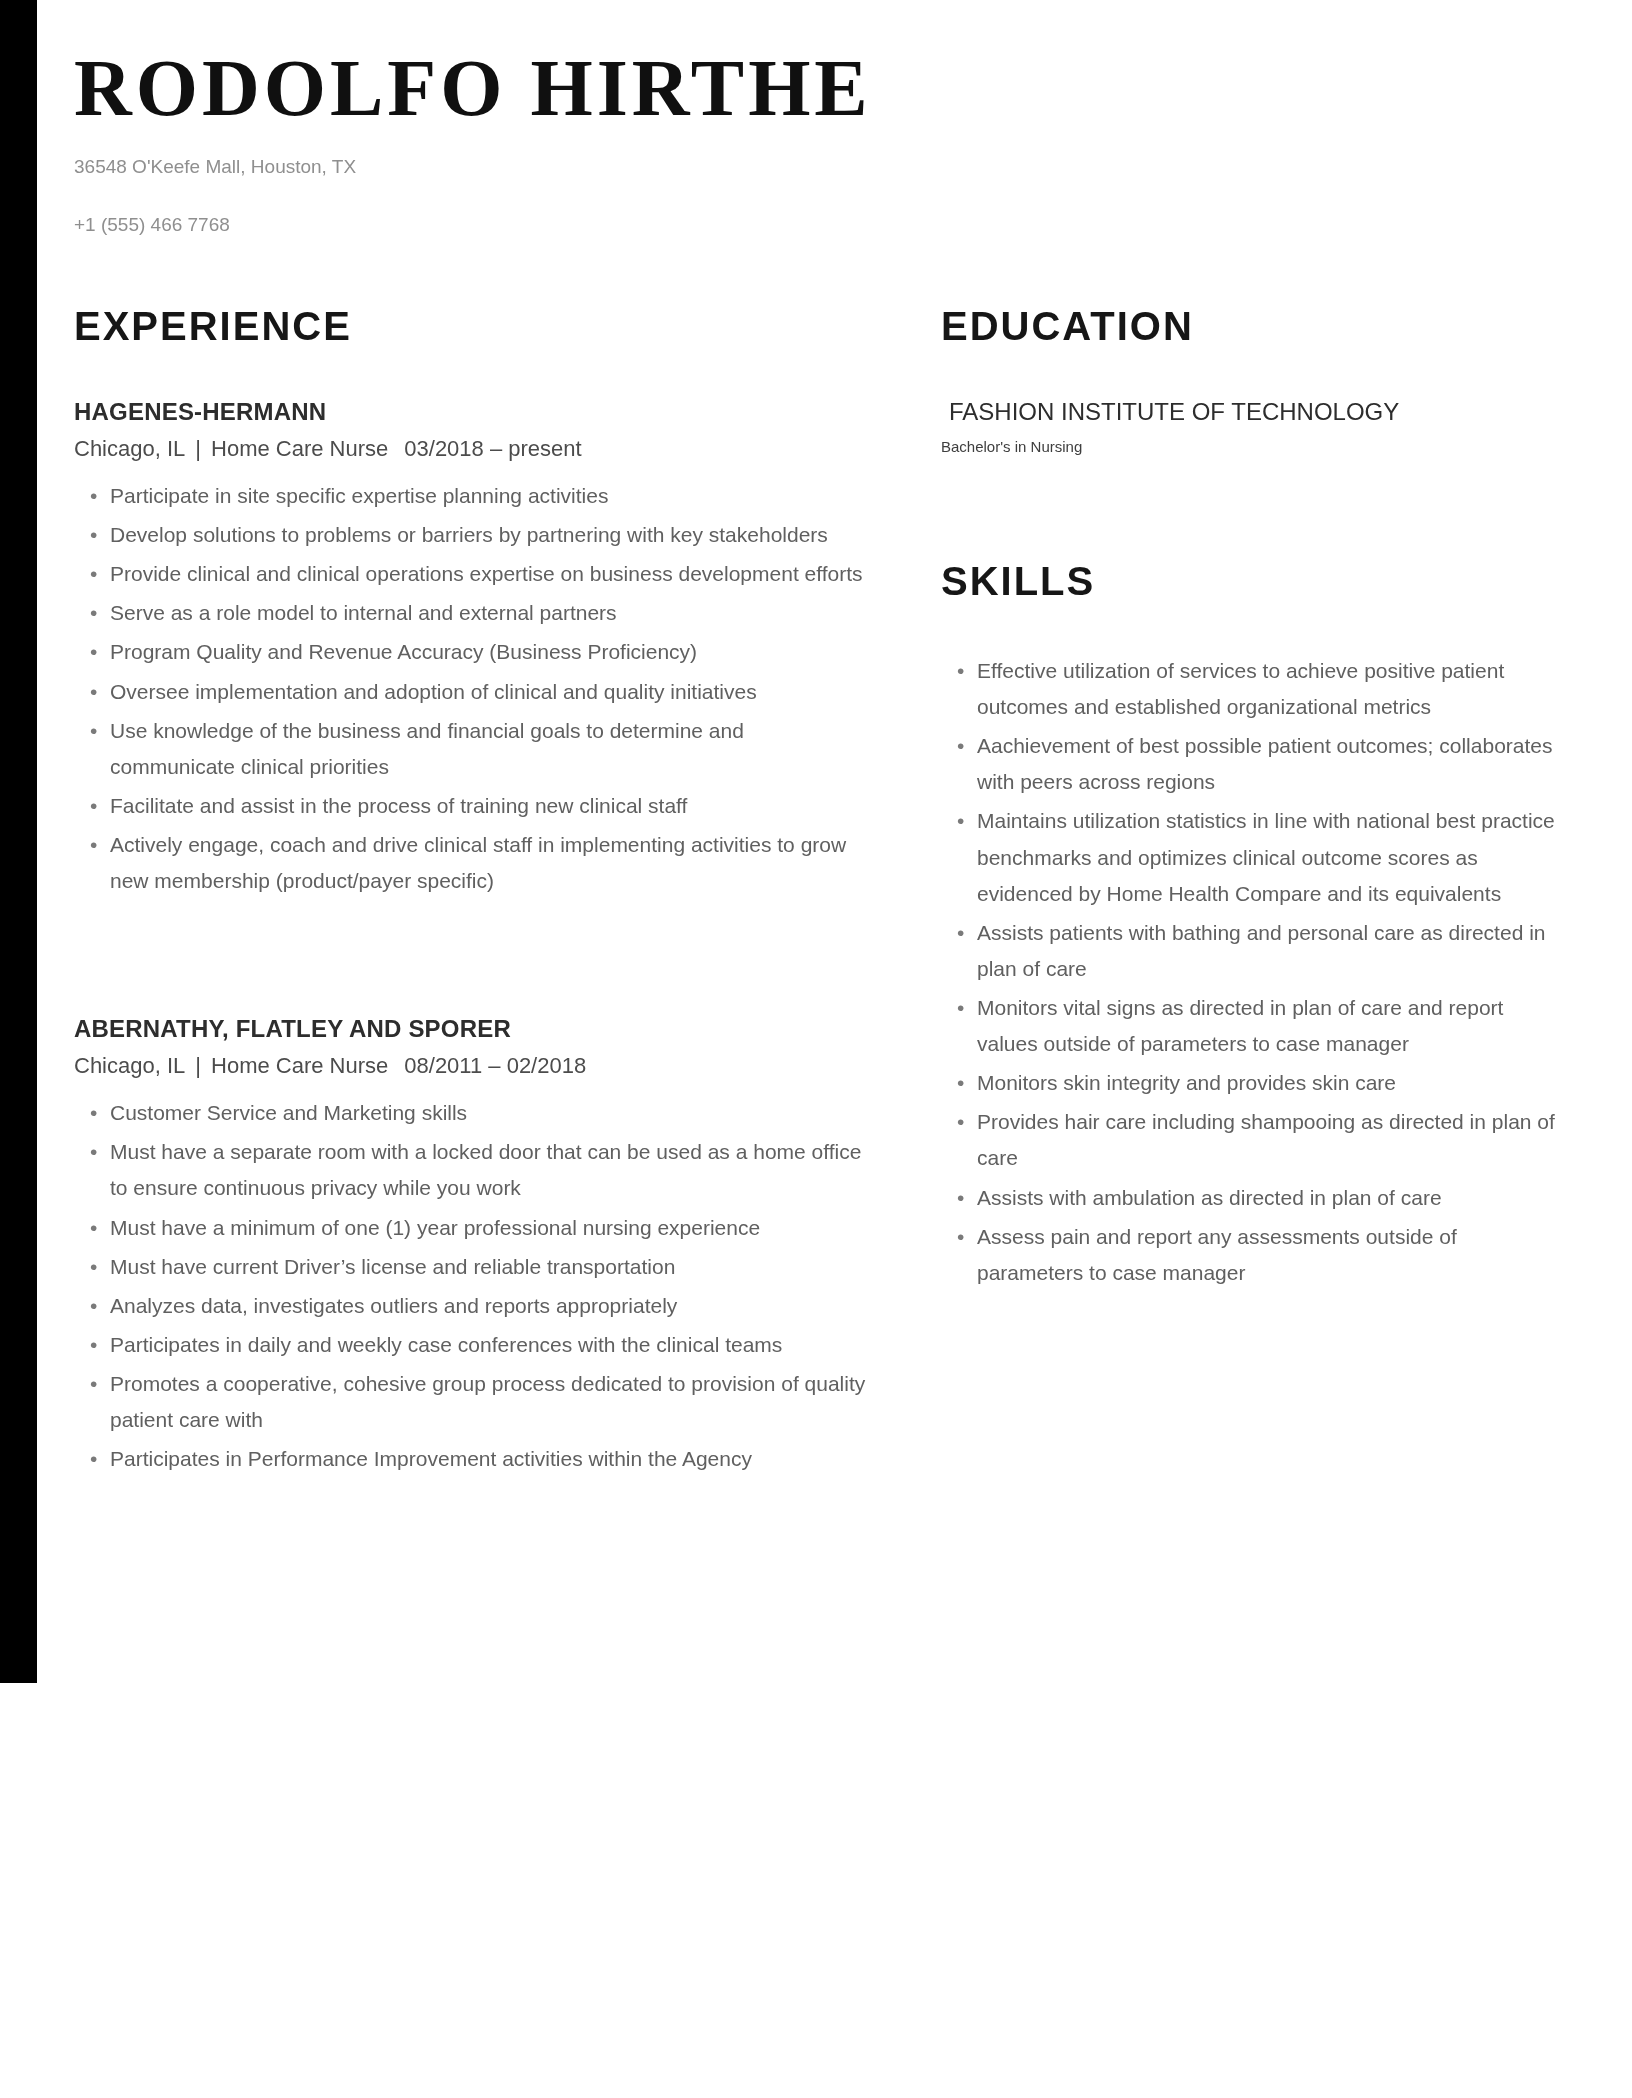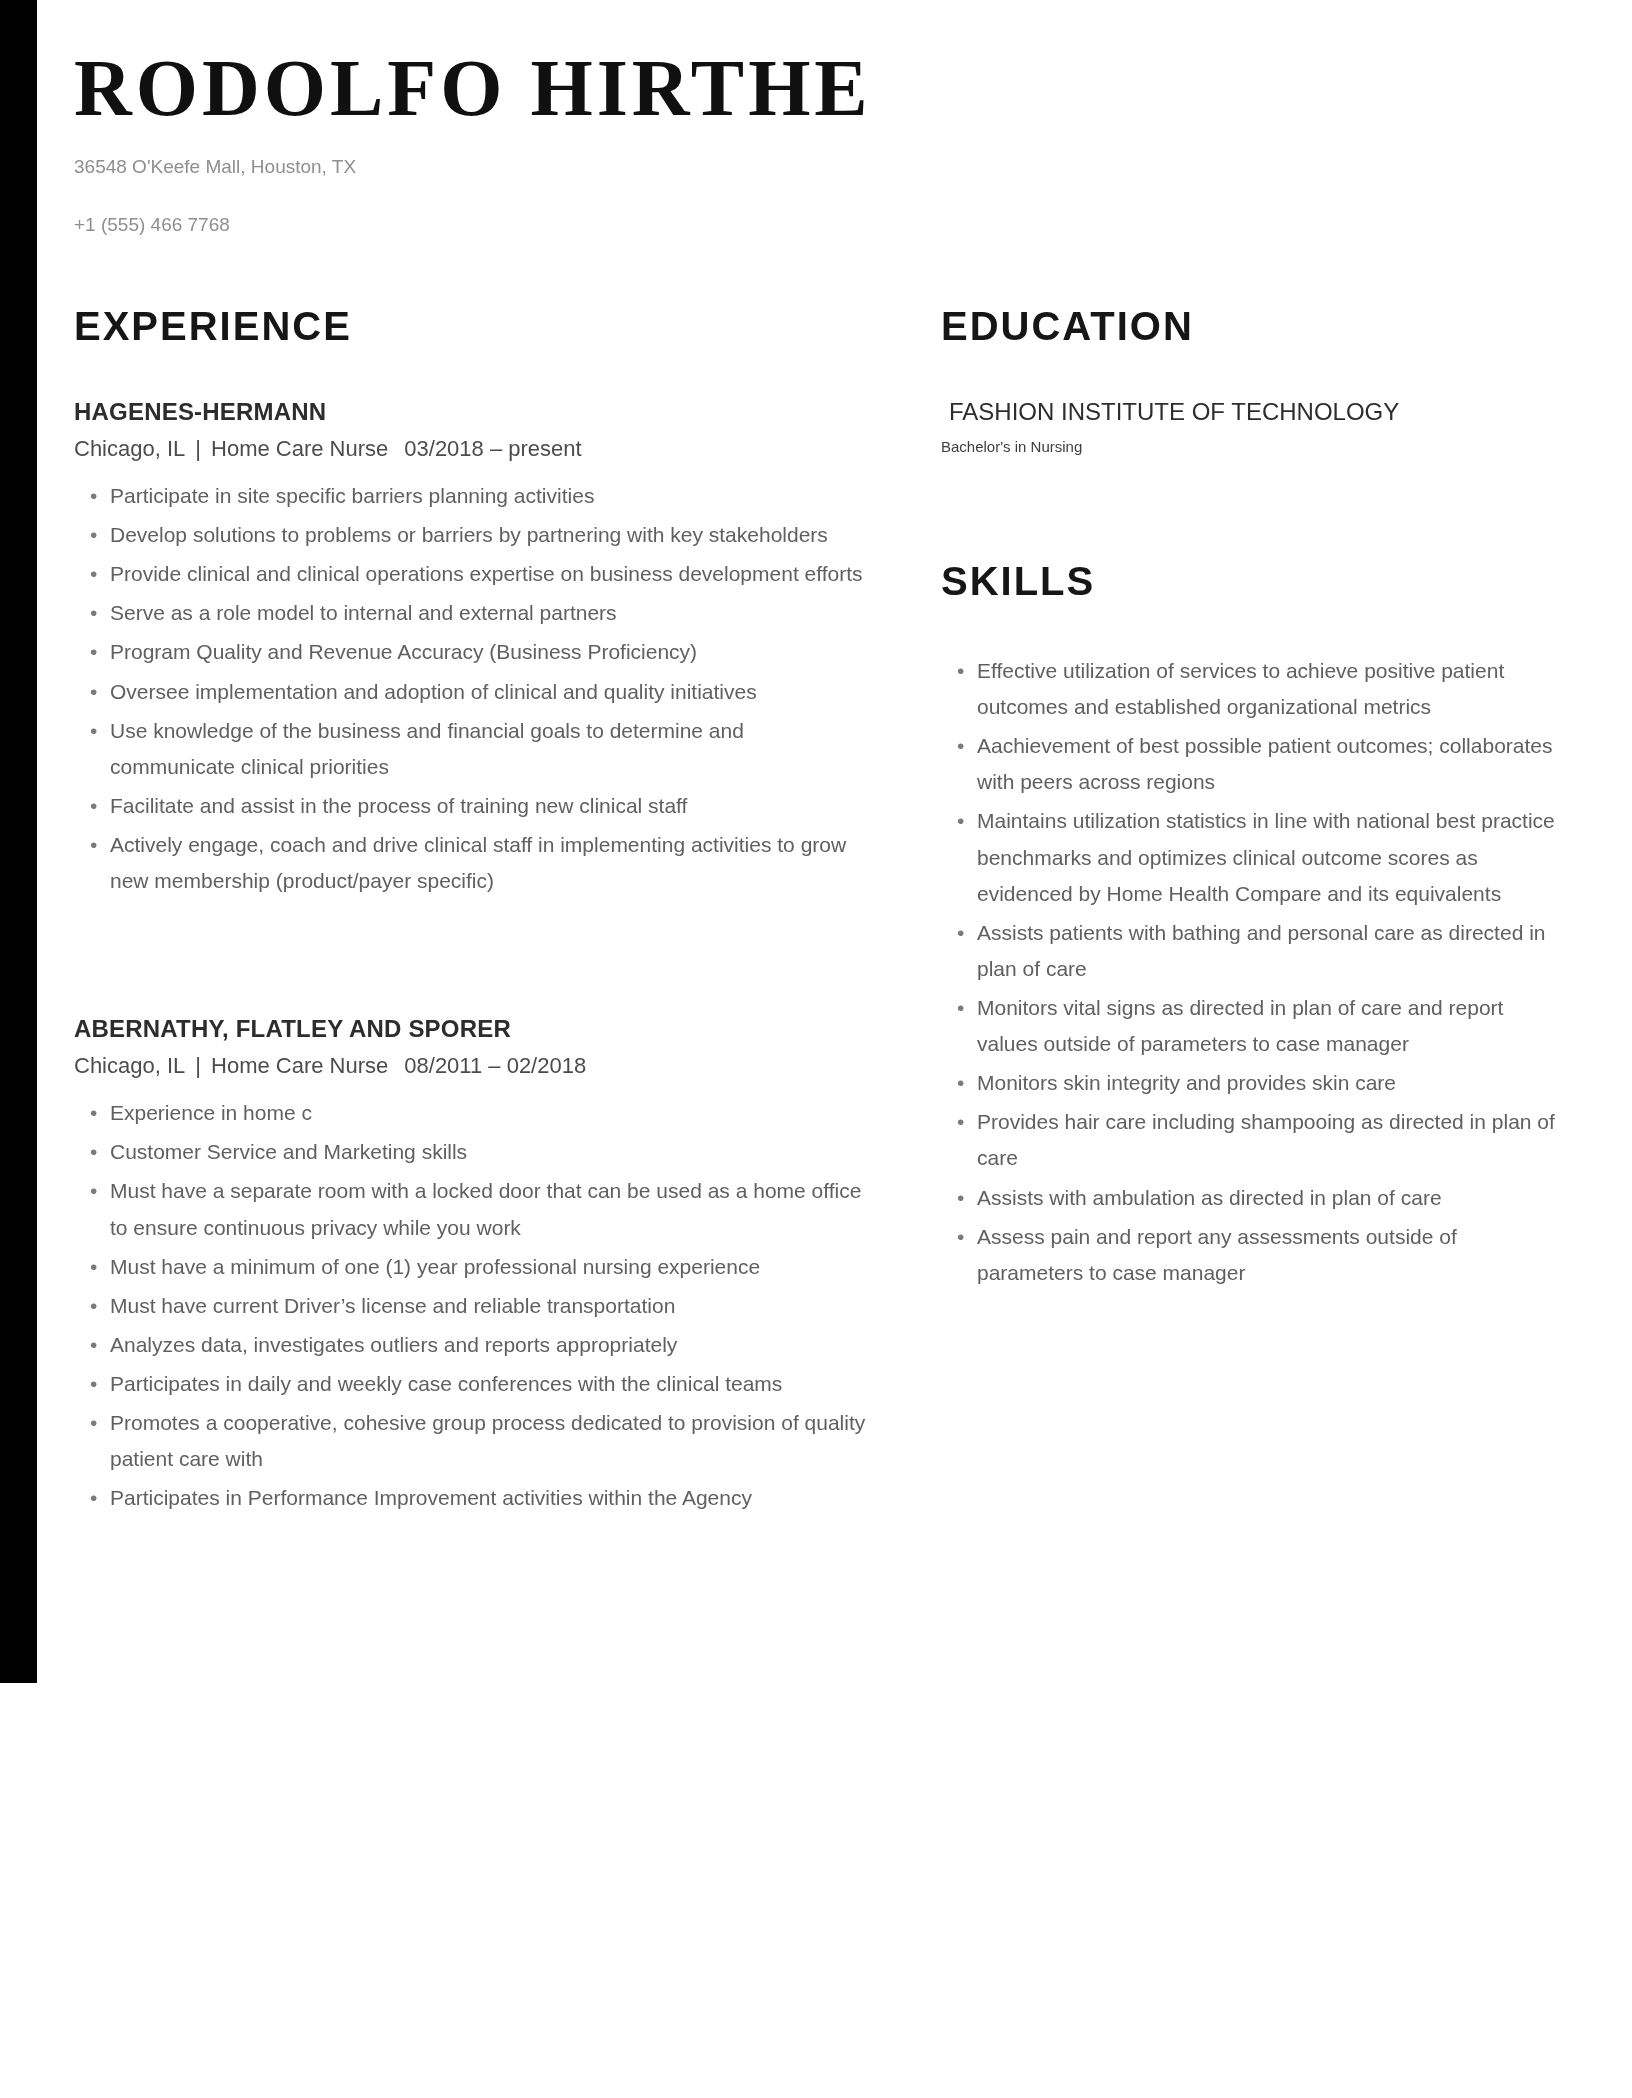--- a/index.html
+++ b/index.html
@@ -124,21 +124,21 @@
 
           <div>
 
               <article class="job">
                 <h3 class="job-company">HAGENES-HERMANN</h3>
                 <p class="job-meta">
                   <span>Chicago, IL</span><span class="sep">|</span><span>Home Care Nurse</span><span class="dates">03/2018 – present</span>
                 </p>
                 <ul class="bullets">
 
-                    <li>Participate in site specific barriers planning activities</li>
+                    <li>Participate in site specific expertise planning activities</li>
 
                     <li>Develop solutions to problems or barriers by partnering with key stakeholders</li>
 
                     <li>Provide clinical and clinical operations expertise on business development efforts</li>
 
                     <li>Serve as a role model to internal and external partners</li>
 
                     <li>Program Quality and Revenue Accuracy (Business Proficiency)</li>
 
                     <li>Oversee implementation and adoption of clinical and quality initiatives</li>
@@ -151,21 +151,20 @@
                   </ul>
               </article>
 
               <article class="job">
                 <h3 class="job-company">ABERNATHY, FLATLEY AND SPORER</h3>
                 <p class="job-meta">
                   <span>Chicago, IL</span><span class="sep">|</span><span>Home Care Nurse</span><span class="dates">08/2011 – 02/2018</span>
                 </p>
                 <ul class="bullets">
 
-                    <li>Experience in home c</li>
 
                     <li>Customer Service and Marketing skills</li>
 
                     <li>Must have a separate room with a locked door that can be used as a home office to ensure continuous privacy while you work</li>
 
                     <li>Must have a minimum of one (1) year professional nursing experience</li>
 
                     <li>Must have current Driver’s license and reliable transportation</li>
 
                     <li>Analyzes data, investigates outliers and reports appropriately</li>

